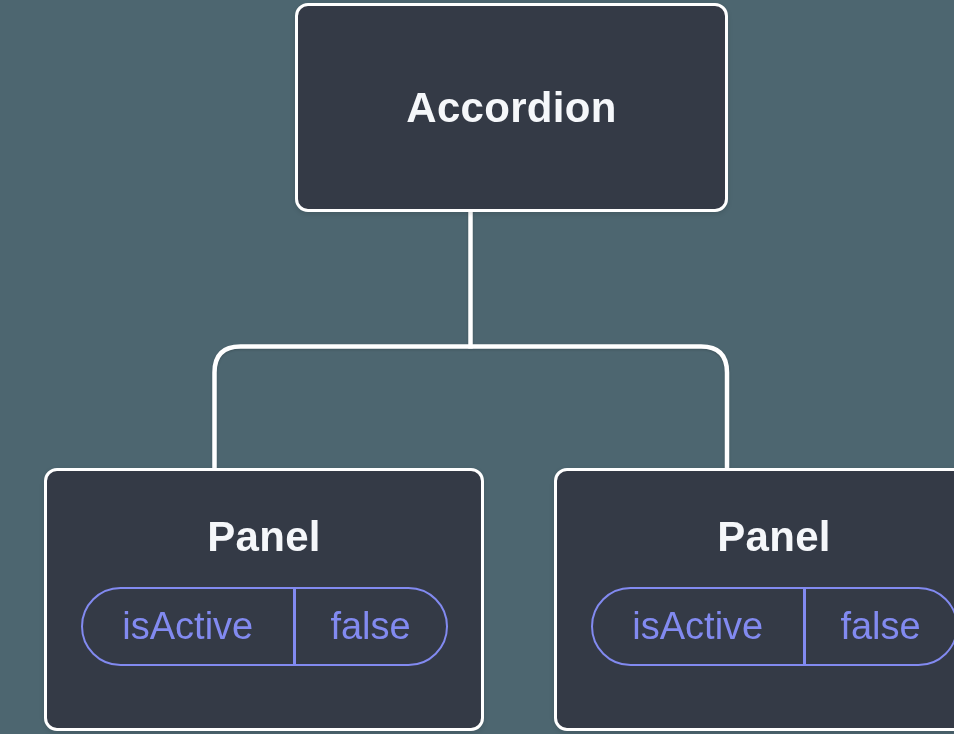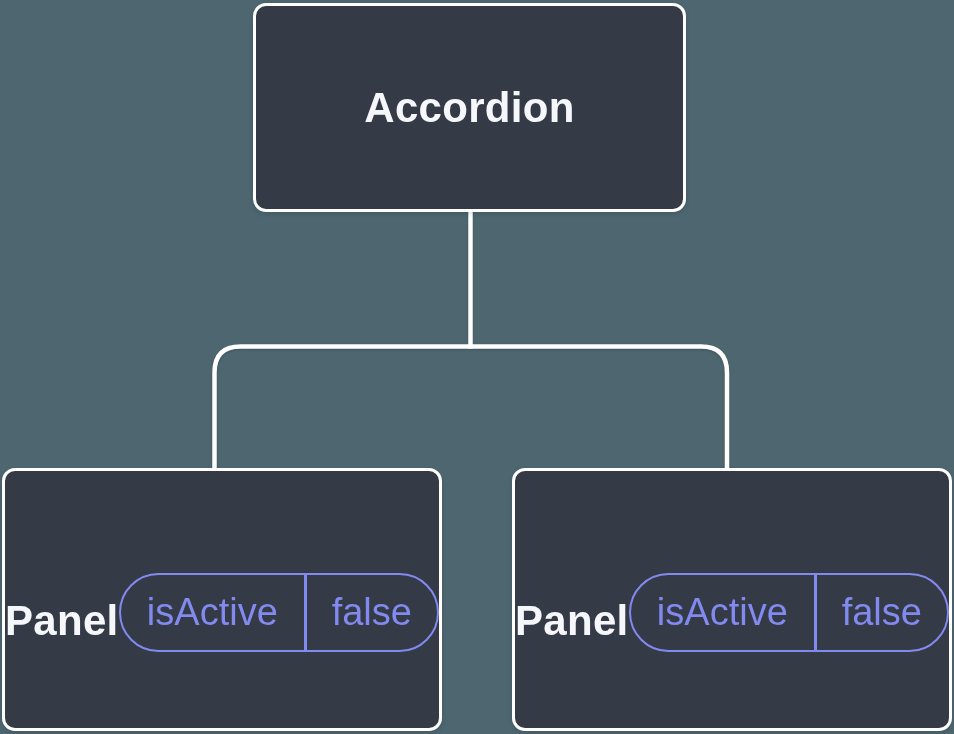--- a/index.html
+++ b/index.html
@@ -11,37 +11,38 @@
     overflow: hidden;
     font-family: "Liberation Sans", sans-serif;
   }
   .node {
     position: absolute;
     box-sizing: border-box;
     background: var(--node-fill, #343a46);
     border: 3.5px solid var(--node-border, #ffffff);
     border-radius: 13px;
     box-shadow: 0 2px 5px rgba(0,0,0,0.12);
+    margin-left: 42px;
   }
   .root-node {
     left: 253px; top: 3px;
     width: 433px; height: 209px;
     display: flex; align-items: center; justify-content: center;
   }
   .node-title {
     color: var(--node-text, #f5f7fa);
     font-size: 42px;
     font-weight: 600;
     letter-spacing: 0.3px;
     white-space: nowrap;
   }
   .panel-node {
     top: 468px;
     width: 440px; height: 263px;
-    display: flex; flex-direction: row; align-items: center;
+    display: flex; flex-direction: column; align-items: center;
   }
   .panel-left  { left: 2px; }
   .panel-right { left: 512px; }
   .panel-node .node-title { margin-top: 42px; line-height: 48px; }
   .state-pill {
     margin-top: 26px;
     box-sizing: border-box;
     width: 367px; height: 79px;
     border: 2.5px solid var(--accent, #828af0);
     border-radius: 60px;

